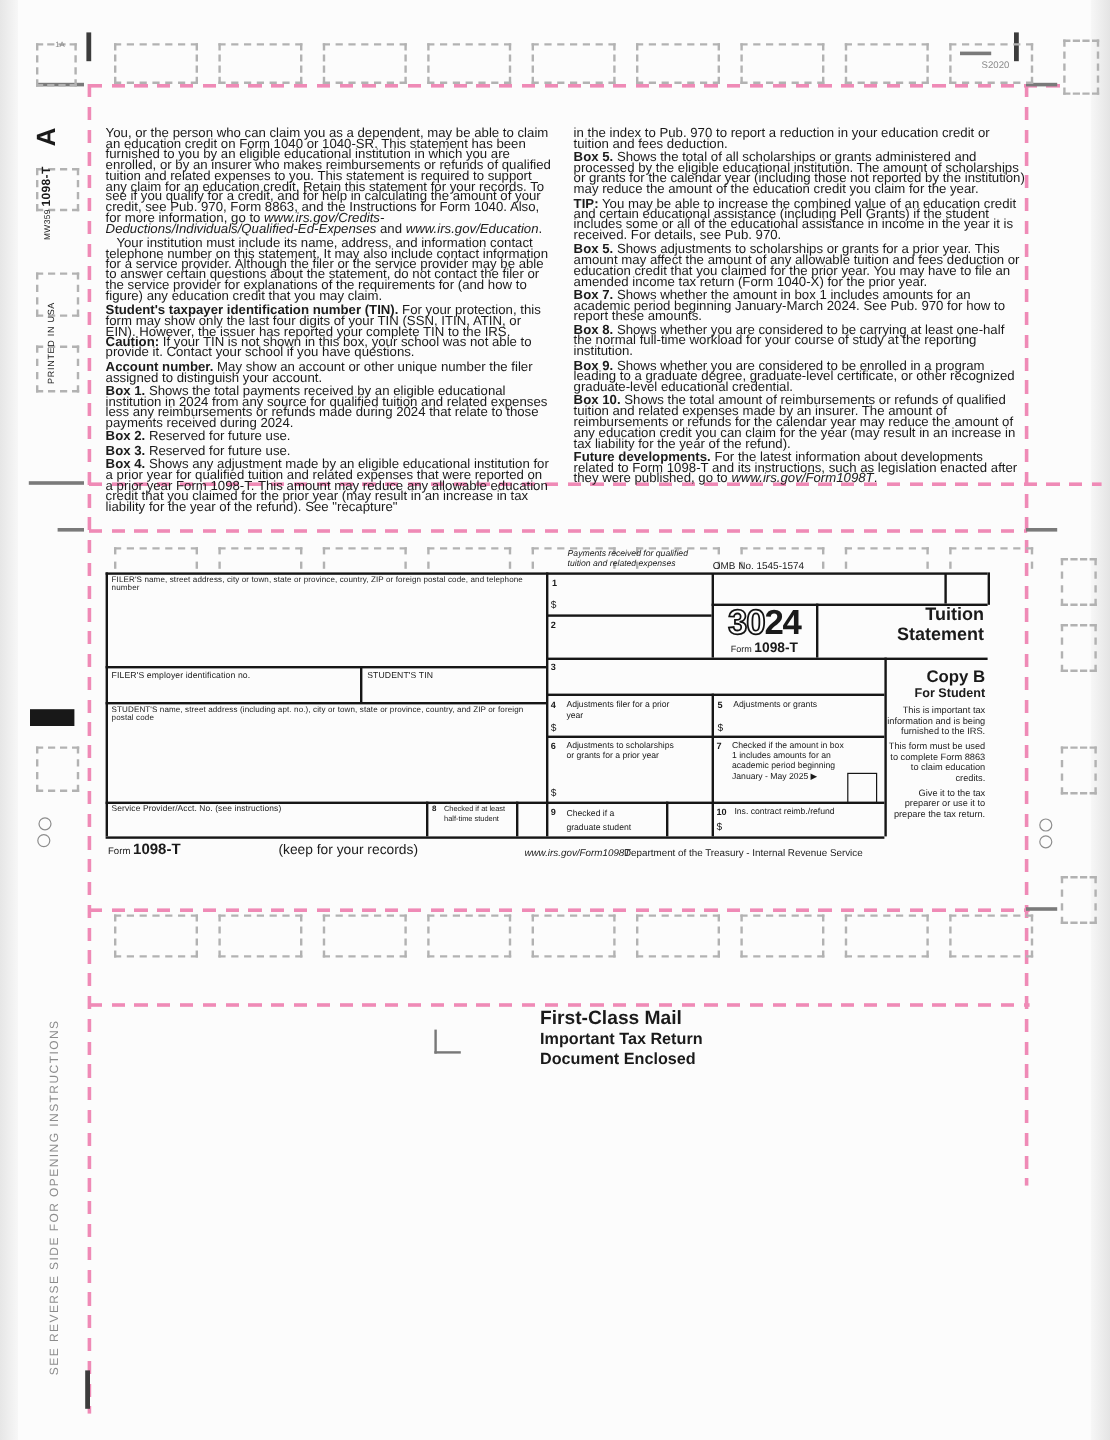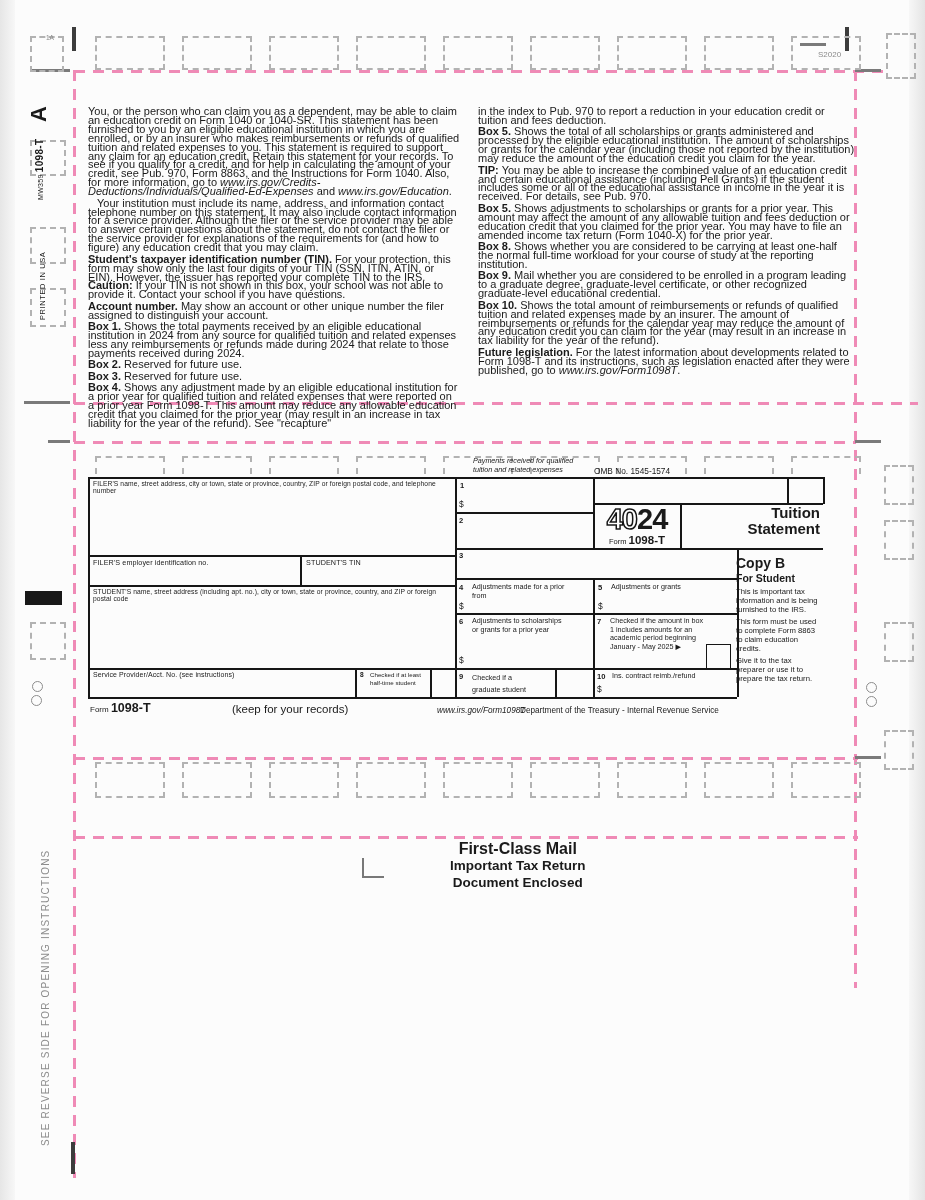--- a/index.html
+++ b/index.html
@@ -47,32 +47,32 @@
   .corrected{position:absolute;left:593px;top:478px;width:194px;height:25px;display:flex;align-items:center;justify-content:center;font-size:12px;gap:5px;}
   .arr{display:inline-flex;align-items:center;}
   .arr-bar{width:9px;height:4px;background:#111;}
   .arr-head{width:0;height:0;border-left:9px solid #111;border-top:6px solid transparent;border-bottom:6px solid transparent;}
   .yearbox{position:absolute;left:593px;top:504px;width:88px;height:44px;text-align:center;}
   .year{font-size:29px;font-weight:700;line-height:30px;letter-spacing:-1px;}
   .year .outline{color:#fff;-webkit-text-stroke:1.5px #141414;}
   .formline{font-size:7.5px;margin-top:0px;}
   .formline .fnum{font-size:11.5px;font-weight:700;}
   .tuition{position:absolute;left:690px;top:505px;width:130px;text-align:right;font-size:15px;font-weight:700;line-height:16px;}
-  .copyb{position:absolute;left:736px;top:556px;width:85px;}
+  .copyb{position:absolute;left:736px;top:556px;width:85px;text-align:right;}
   .copyb .c1{font-size:14px;font-weight:700;line-height:15px;}
   .copyb .c2{font-size:10.5px;font-weight:700;margin-top:1px;}
   .copyb .note{font-size:7.7px;line-height:9px;margin-top:3px;}
   .chk{position:absolute;border:1.5px solid #161616;}
   .foot{position:absolute;font-size:8.2px;}
   .foot.i{font-style:italic;}
   .foot-form{position:absolute;font-size:8px;}
   .foot-form .fnum{font-size:12.5px;font-weight:700;}
   .keep{position:absolute;font-size:11.5px;}
   
-  .mail{position:absolute;left:450px;top:840px;text-align:center;}
+  .mail{position:absolute;left:450px;top:840px;}
   .mail .m1{font-size:16px;font-weight:700;}
   .mail .m2{font-size:13.5px;font-weight:700;line-height:16.5px;}
 </style>
 </head>
 <body>
 
 <div class="sheet">
 
   <div class="edge-l"></div>
   <div class="edge-r"></div>
@@ -155,24 +155,25 @@
       <p class="ip"><span class="b">Box 1.</span><span> Shows the total payments received by an eligible educational institution in 2024 from any source for qualified tuition and related expenses less any reimbursements or refunds made during 2024 that relate to those payments received during 2024.</span></p>
       <p class="ip"><span class="b">Box 2.</span><span> Reserved for future use.</span></p>
       <p class="ip"><span class="b">Box 3.</span><span> Reserved for future use.</span></p>
       <p class="ip"><span class="b">Box 4.</span><span> Shows any adjustment made by an eligible educational institution for a prior year for qualified tuition and related expenses that were reported on a prior year Form 1098-T. This amount may reduce any allowable education credit that you claimed for the prior year (may result in an increase in tax liability for the year of the refund). See "recapture"</span></p>
     </div>
   <div class="ins-col" id="ins-right" style="left:478px;top:107px;width:377px;">
       <p class="ip"><span>in the index to Pub. 970 to report a reduction in your education credit or tuition and fees deduction.</span></p>
       <p class="ip"><span class="b">Box 5.</span><span> Shows the total of all scholarships or grants administered and processed by the eligible educational institution. The amount of scholarships or grants for the calendar year (including those not reported by the institution) may reduce the amount of the education credit you claim for the year.</span></p>
       <p class="ip"><span class="b">TIP:</span><span> You may be able to increase the combined value of an education credit and certain educational assistance (including Pell Grants) if the student includes some or all of the educational assistance in income in the year it is received. For details, see Pub. 970.</span></p>
       <p class="ip"><span class="b">Box 5.</span><span> Shows adjustments to scholarships or grants for a prior year. This amount may affect the amount of any allowable tuition and fees deduction or education credit that you claimed for the prior year. You may have to file an amended income tax return (Form 1040-X) for the prior year.</span></p>
+      <p class="ip"><span class="b">Box 7.</span><span> Shows whether the amount in box 1 includes amounts for an academic period beginning January-March 2024. See Pub. 970 for how to report these amounts.</span></p>
       <p class="ip"><span class="b">Box 8.</span><span> Shows whether you are considered to be carrying at least one-half the normal full-time workload for your course of study at the reporting institution.</span></p>
-      <p class="ip"><span class="b">Box 9.</span><span> Mail whether you are considered to be enrolled in a program leading to a graduate degree, graduate-level certificate, or other recognized graduate-level educational credential.</span></p>
+      <p class="ip"><span class="b">Box 9.</span><span> Shows whether you are considered to be enrolled in a program leading to a graduate degree, graduate-level certificate, or other recognized graduate-level educational credential.</span></p>
       <p class="ip"><span class="b">Box 10.</span><span> Shows the total amount of reimbursements or refunds of qualified tuition and related expenses made by an insurer. The amount of reimbursements or refunds for the calendar year may reduce the amount of any education credit you can claim for the year (may result in an increase in tax liability for the year of the refund).</span></p>
-      <p class="ip"><span class="b">Future legislation.</span><span> For the latest information about developments related to Form 1098-T and its instructions, such as legislation enacted after they were published, go to </span><span class="i">www.irs.gov/Form1098T</span><span>.</span></p>
+      <p class="ip"><span class="b">Future developments.</span><span> For the latest information about developments related to Form 1098-T and its instructions, such as legislation enacted after they were published, go to </span><span class="i">www.irs.gov/Form1098T</span><span>.</span></p>
     </div>
 
   <div id="form-lines">
       <div class="hl" style="left: 88px; top: 477px; width: 735px;"></div>
       <div class="hl" style="left: 593px; top: 503px; width: 230px;"></div>
       <div class="hl" style="left: 455px; top: 512px; width: 138px;"></div>
       <div class="hl" style="left: 455px; top: 548px; width: 368px;"></div>
       <div class="hl" style="left: 88px; top: 555px; width: 367px;"></div>
       <div class="hl" style="left: 455px; top: 578px; width: 282px;"></div>
       <div class="hl" style="left: 88px; top: 585px; width: 367px;"></div>
@@ -191,21 +192,21 @@
       <div class="vl" style="left: 355px; top: 668px; height: 29px;"></div>
       <div class="vl" style="left: 430px; top: 668px; height: 29px;"></div>
       <div class="vl" style="left: 555px; top: 668px; height: 29px;"></div>
     </div>
 
   <div class="omb" style="left:594px;top:466px;">OMB No. 1545-1574</div>
 
   <div class="chk" style="left:787px;top:478px;width:36px;height:25px;border:none;"></div>
 
   <div class="yearbox">
-    <div class="year"><span class="outline">40</span><span>24</span></div>
+    <div class="year"><span class="outline">30</span><span>24</span></div>
     <div class="formline"><span>Form</span> <span class="fnum">1098-T</span></div>
   </div>
 
   <div class="tuition">
     <div>Tuition</div>
     <div>Statement</div>
   </div>
 
   <div class="lbl" style="left:93px;top:480px;width:356px;">FILER'S name, street address, city or town, state or province, country, ZIP or foreign postal code, and telephone number</div>
   <div class="lbl" style="left:93px;top:558px;font-size:7.2px;">FILER'S employer identification no.</div>
@@ -213,21 +214,21 @@
   <div class="lbl" style="left:93px;top:588px;width:356px;">STUDENT'S name, street address (including apt. no.), city or town, state or province, country, and ZIP or foreign postal code</div>
   <div class="lbl" style="left:93px;top:671px;font-size:7px;">Service Provider/Acct. No. (see instructions)</div>
 
   <div class="bnum" style="left:460px;top:481px;">1</div>
   <div class="blbl" style="left:473px;top:457px;width:114px;font-style:italic;">Payments received for qualified tuition and related expenses</div>
   <div class="dollar" style="left:459px;top:499px;">$</div>
   <div class="bnum" style="left:459px;top:516px;">2</div>
   <div class="bnum" style="left:459px;top:551px;">3</div>
 
   <div class="bnum" style="left:459px;top:583px;">4</div>
-  <div class="blbl" style="left:472px;top:583px;width:95px;">Adjustments made for a prior from</div>
+  <div class="blbl" style="left:472px;top:583px;width:95px;">Adjustments filer for a prior year</div>
   <div class="dollar" style="left:459px;top:601px;">$</div>
 
   <div class="bnum" style="left:598px;top:583px;">5</div>
   <div class="blbl" style="left:611px;top:583px;width:112px;">Adjustments or grants</div>
   <div class="dollar" style="left:598px;top:601px;">$</div>
 
   <div class="bnum" style="left:459px;top:617px;">6</div>
   <div class="blbl" style="left:472px;top:617px;width:92px;">Adjustments to scholarships or grants for a prior year</div>
   <div class="dollar" style="left:459px;top:655px;">$</div>
 

